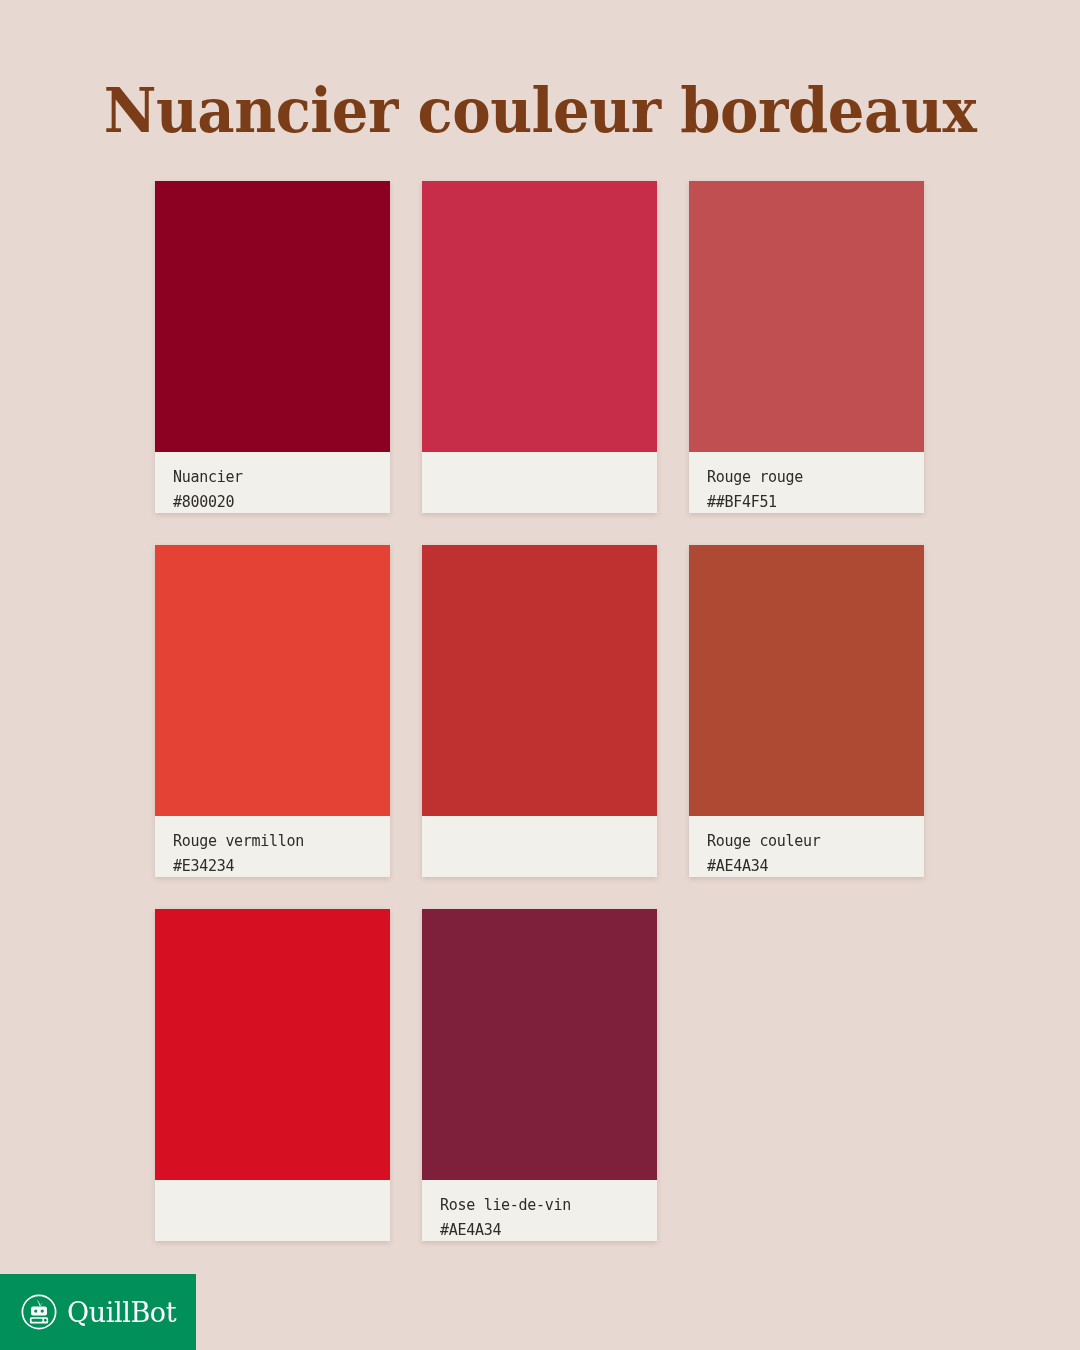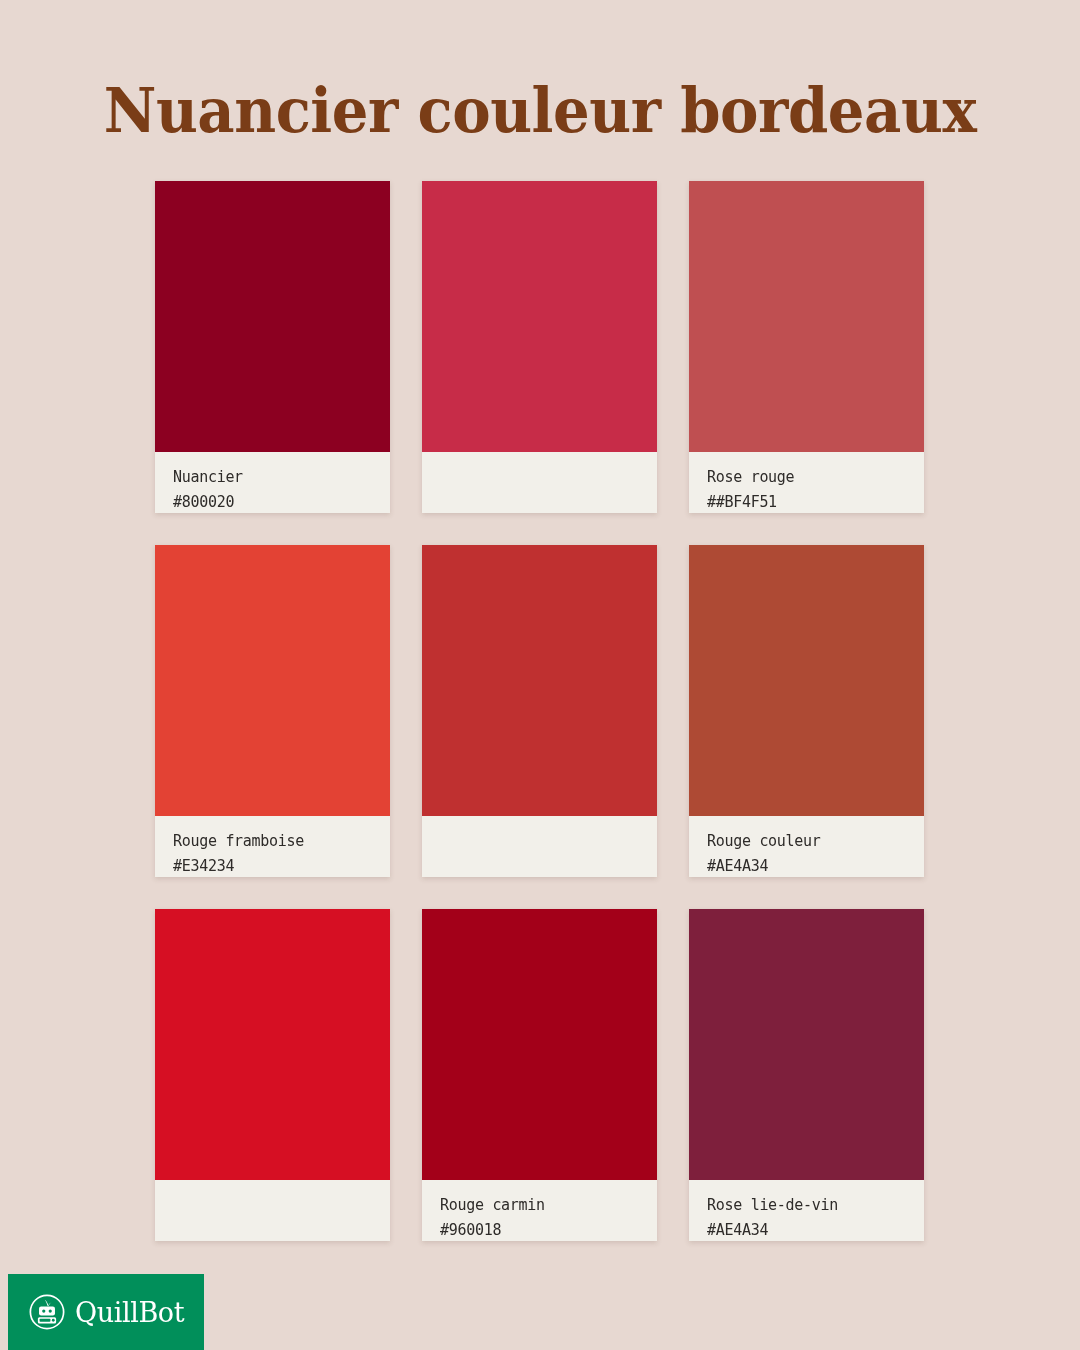--- a/index.html
+++ b/index.html
@@ -75,21 +75,21 @@
     font-size: 15px;
     color: #2e2b29;
     letter-spacing: -0.3px;
     line-height: 25px;
     white-space: nowrap;
   }
 
   
   #quillbot-logo {
     position: absolute;
-    left: 8px;
+    left: 0;
     bottom: 0;
     width: 196px;
     height: 76px;
     background: #018f5a;
     display: flex;
     align-items: center;
     padding-left: 20px;
     box-sizing: border-box;
   }
   #quillbot-logo .logo-mark {
@@ -118,50 +118,43 @@
         <div class="swatch-name">Nuancier</div>
         <div class="swatch-hex">#800020</div>
       </div>
     </div>
     <div class="swatch-card">
       <div class="swatch-color" style="background: rgb(199, 44, 72);"></div>
     </div>
     <div class="swatch-card">
       <div class="swatch-color" style="background: rgb(191, 79, 81);"></div>
       <div class="swatch-info">
-        <div class="swatch-name">Rose rouge</div>
+        <div class="swatch-name">Rouge rouge</div>
         <div class="swatch-hex">##BF4F51</div>
       </div>
     </div>
     <div class="swatch-card">
       <div class="swatch-color" style="background: rgb(227, 66, 52);"></div>
       <div class="swatch-info">
-        <div class="swatch-name">Rouge framboise</div>
+        <div class="swatch-name">Rouge vermillon</div>
         <div class="swatch-hex">#E34234</div>
       </div>
     </div>
     <div class="swatch-card">
       <div class="swatch-color" style="background: rgb(191, 48, 48);"></div>
     </div>
     <div class="swatch-card">
       <div class="swatch-color" style="background: rgb(174, 74, 52);"></div>
       <div class="swatch-info">
         <div class="swatch-name">Rouge couleur</div>
         <div class="swatch-hex">#AE4A34</div>
       </div>
     </div>
     <div class="swatch-card">
       <div class="swatch-color" style="background: rgb(214, 15, 35);"></div>
-    </div>
-    <div class="swatch-card">
-      <div class="swatch-color" style="background: rgb(163, 0, 25);"></div>
-      <div class="swatch-info">
-        <div class="swatch-name">Rouge carmin</div>
-        <div class="swatch-hex">#960018</div>
-      </div>
     </div>
     <div class="swatch-card">
       <div class="swatch-color" style="background: rgb(126, 31, 60);"></div>
       <div class="swatch-info">
         <div class="swatch-name">Rose lie-de-vin</div>
         <div class="swatch-hex">#AE4A34</div>
       </div>
     </div>
   </div>
 

